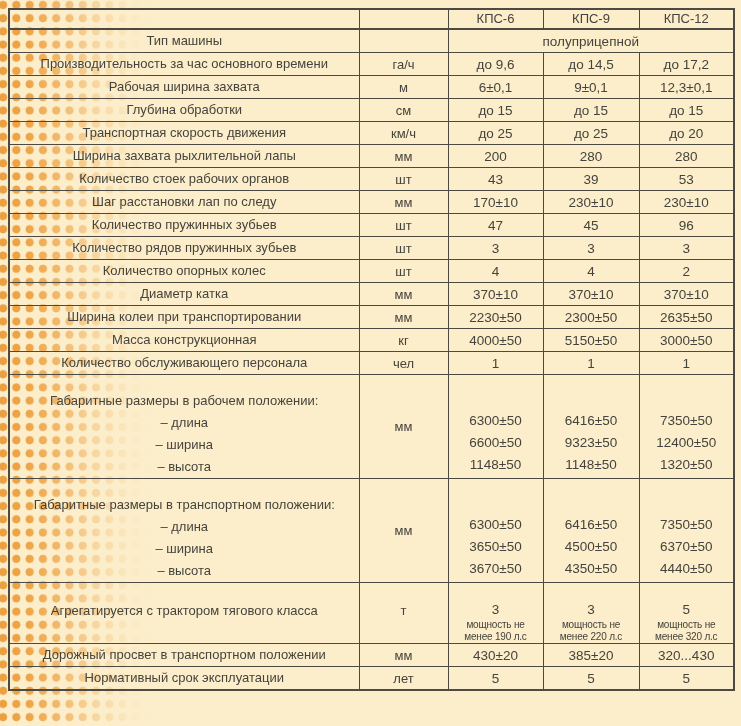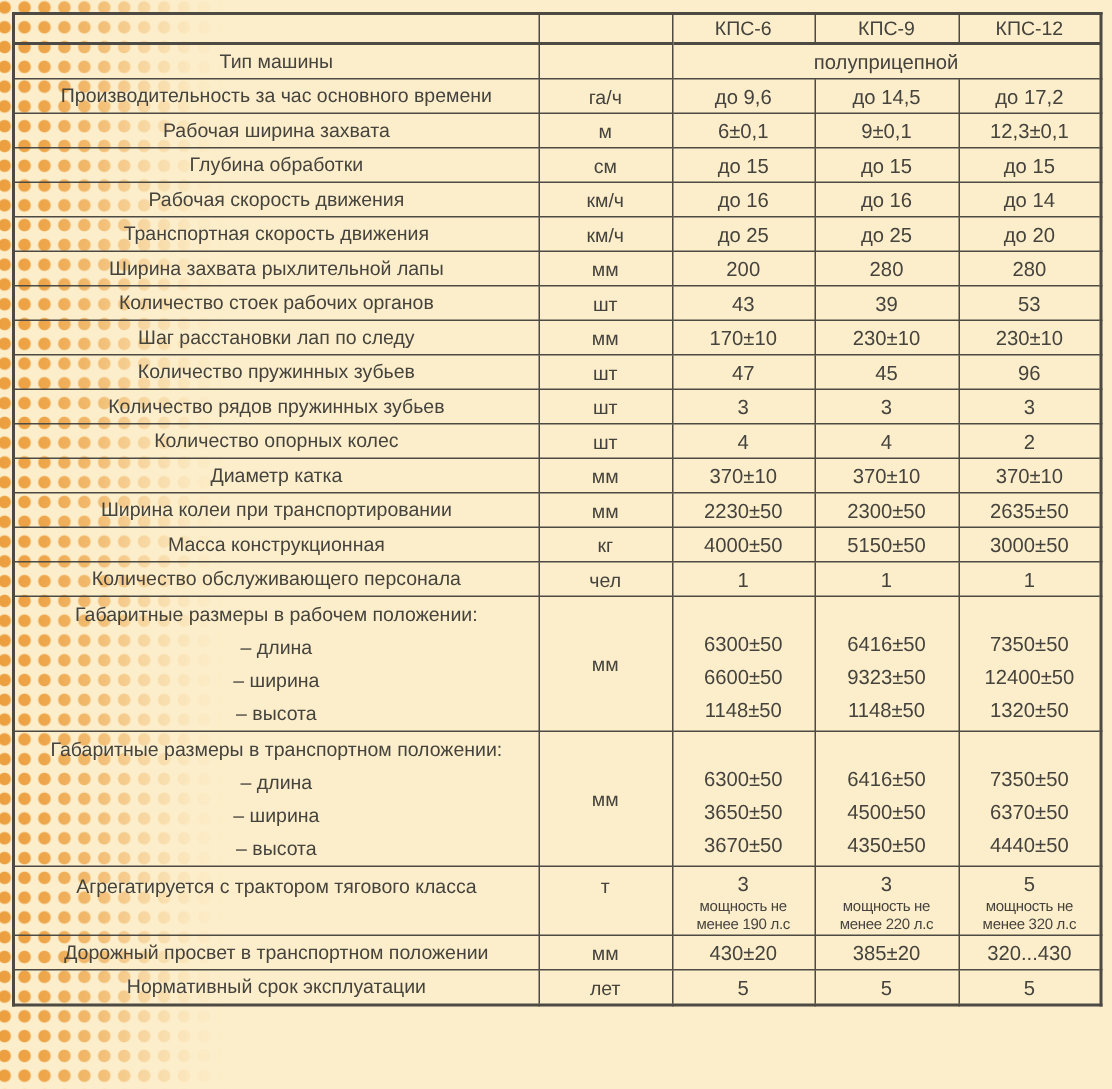--- a/index.html
+++ b/index.html
@@ -52,25 +52,25 @@
   thead th { text-align: center; vertical-align: middle; line-height: 16px; }
   th.pre { white-space: pre-line; }
   thead tr.h2 th { border-bottom-width: 2px; }
 
   tbody tr { height: 22px; }
   tbody td.name  { text-align: center;  vertical-align: middle; white-space: pre-line; line-height: 22px; padding-left: 5px; }
   tbody td.unit  { text-align: center; vertical-align: middle; }
   tbody td.val   { text-align: center; vertical-align: middle; font-size: 13.5px; }
 
   tbody tr.dims { height: 90px; }
-  tbody tr.dims td.name { vertical-align: top; padding-top: 1px; }
+  tbody tr.dims td.name { vertical-align: top; padding-top: 15px; }
   tbody tr.dims td.val  { vertical-align: bottom; white-space: pre-line; line-height: 22px; padding-bottom: 2px; }
 
   tbody tr.tractor { height: 45px; }
-  tbody tr.tractor td { vertical-align: top; padding-top: 3px; line-height: 19px; }
+  tbody tr.tractor td { vertical-align: top; padding-top: 18px; line-height: 19px; }
   tbody tr.tractor td.val .main { font-size: 13.5px; line-height: 18px; }
   tbody tr.tractor td.val .note { font-size: 10px; line-height: 12px; letter-spacing: -0.2px; }
 </style>
 </head>
 <body>
 
 <div class="dots-layer"></div>
 <div class="dots-fade"></div>
 
 <table class="spec">
@@ -111,27 +111,20 @@
         <td class="val">12,3±0,1</td>
       </tr>
       <tr class="normal">
         <td class="name">Глубина обработки</td>
         <td class="unit">см</td>
         <td class="val">до 15</td>
         <td class="val">до 15</td>
         <td class="val">до 15</td>
       </tr>
       <tr class="normal">
-        <td class="name">Рабочая скорость движения</td>
-        <td class="unit">км/ч</td>
-        <td class="val">до 16</td>
-        <td class="val">до 16</td>
-        <td class="val">до 14</td>
-      </tr>
-      <tr class="normal">
         <td class="name">Транспортная скорость движения</td>
         <td class="unit">км/ч</td>
         <td class="val">до 25</td>
         <td class="val">до 25</td>
         <td class="val">до 20</td>
       </tr>
       <tr class="normal">
         <td class="name">Ширина захвата рыхлительной лапы</td>
         <td class="unit">мм</td>
         <td class="val">200</td>

